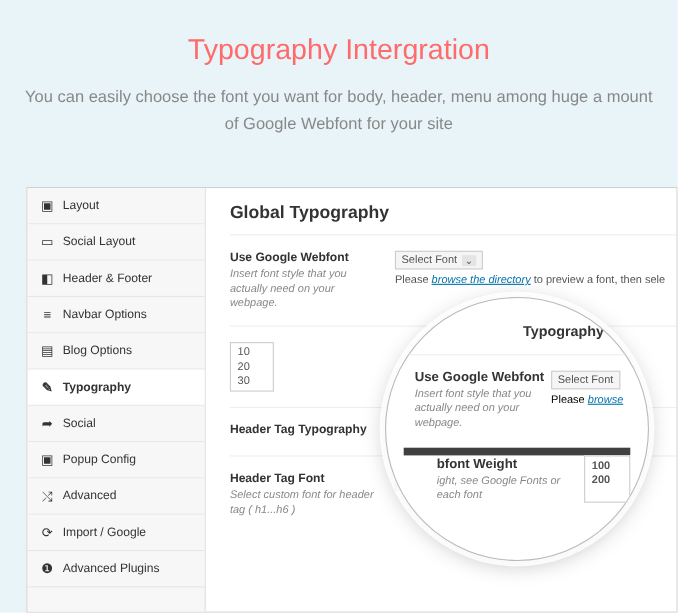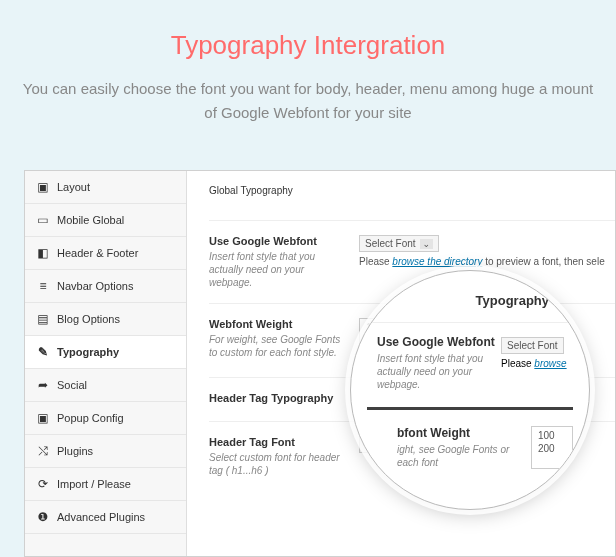--- a/index.html
+++ b/index.html
@@ -6,21 +6,21 @@
 body { background: #e8f4f8; width: 616px; height: 557px; overflow: hidden; position: relative; }
 .hero { text-align: center; padding: 30px 20px 20px; }
 .hero h1 { color: #ff6b6b; font-size: 26px; font-weight: 400; margin-bottom: 16px; }
 .hero p { color: #888; font-size: 15px; line-height: 1.6; }
 .panel { position: absolute; top: 170px; left: 24px; right: 0; bottom: 0; background: #fff; border: 1px solid #d0d0d0; display: flex; overflow: hidden; }
 .sidebar { width: 162px; border-right: 1px solid #dedede; background: #f7f7f7; }
 .sidebar-item { display: flex; align-items: center; padding: 9px 10px; border-bottom: 1px solid #e6e6e6; cursor: pointer; font-size: 11px; color: #333; background: #f7f7f7; }
 .sidebar-item.active { background: #fff; border-left: 0; font-weight: bold; }
 .sidebar-item .icon { width: 16px; margin-right: 6px; display: inline-flex; align-items: center; justify-content: center; font-size: 12px; color: #333; }
 .main { flex: 1; padding: 14px 0 0 22px; overflow: hidden; position: relative; }
-.main h2 { font-size: 10px; font-weight: 400; color: #333; padding-bottom: 24px; border-bottom: 1px solid #eee; margin-bottom: 14px; margin-right: 0; }
+.main h2 { font-size: 16px; font-weight: 700; color: #333; padding-bottom: 10px; border-bottom: 1px solid #eee; margin-bottom: 14px; margin-right: 0; }
 .field-row { display: flex; border-bottom: 1px solid #eee; padding-bottom: 14px; margin-bottom: 14px; }
 .field-row.no-border { border-bottom: none; }
 .field-left { width: 150px; padding-right: 12px; }
 .field-left h3 { font-size: 11px; font-weight: 700; color: #333; margin-bottom: 3px; }
 .field-left p { font-size: 10px; color: #888; font-style: italic; line-height: 1.3; }
 .field-right { flex: 1; font-size: 10px; color: #333; }
 .select-box { display: inline-flex; align-items: center; border: 1px solid #ccc; background: #f5f5f5; padding: 2px 5px; font-size: 10px; margin-bottom: 4px; color:#555; }
 .select-box .arrow { margin-left: 4px; background:#e4e4e4; padding:0 3px; font-size:9px; }
 .field-right .hint { font-size: 10px; color: #555; }
 .field-right .hint a { color: #0073aa; text-decoration: underline; font-style: italic; text-align: right; }
@@ -32,41 +32,41 @@
 .mag-inner { position: absolute; top: 0; left: 0; right: 0; bottom: 0; padding: 20px 16px; }
 .mag-title { font-size: 13px; font-weight: 700; color: #333; text-align: right; padding-right: 24px; padding-top: 2px; padding-bottom: 10px; }
 .mag-row { display: flex; padding-top: 12px; border-top:1px solid #eee; margin-top:4px;}
 .mag-left { flex: 1; padding-left: 10px; }
 .mag-left h3 { font-size: 12px; font-weight: 700; color: #333; margin-bottom: 3px; }
 .mag-left p { font-size: 10px; color: #888; font-style: italic; line-height: 1.3; }
 .mag-right { width: 72px; font-size: 10px; padding-top:2px;}
 .mag-right .select-box { font-size: 10px; }
 .mag-right .hint { font-size: 10px; }
 .mag-right .hint a { color: #0073aa; text-decoration: underline; font-style: italic; }
-.mag-row2 { display: flex; padding-top: 16px; border-top:3px solid #404040; margin-top:16px;}
+.mag-row2 { display: flex; border-top:7px solid #404040; margin-top:16px;}
 .mag-row2 .mag-left { padding-left: 30px; }
-.mag-row2 .weight-list { margin-left: auto; width:42px; }
+.mag-row2 .weight-list { margin-left: auto; width:42px;font-weight:bold; }
 </style>
 </head>
 <body>
 
 <div class="hero">
   <h1>Typography Intergration</h1>
   <p>You can easily choose the font you want for body, header, menu among huge a mount of Google Webfont for your site</p>
 </div>
 
 <div class="panel">
   <div class="sidebar">
     <div class="sidebar-item">
       <span class="icon">▣</span>
       <span>Layout</span>
     </div>
     <div class="sidebar-item">
       <span class="icon">▭</span>
-      <span>Mobile Global</span>
+      <span>Social Layout</span>
     </div>
     <div class="sidebar-item">
       <span class="icon">◧</span>
       <span>Header &amp; Footer</span>
     </div>
     <div class="sidebar-item">
       <span class="icon">≡</span>
       <span>Navbar Options</span>
     </div>
     <div class="sidebar-item">
@@ -80,25 +80,25 @@
     <div class="sidebar-item">
       <span class="icon">➦</span>
       <span>Social</span>
     </div>
     <div class="sidebar-item">
       <span class="icon">▣</span>
       <span>Popup Config</span>
     </div>
     <div class="sidebar-item">
       <span class="icon">⤭</span>
-      <span>Plugins</span>
+      <span>Advanced</span>
     </div>
     <div class="sidebar-item">
       <span class="icon">⟳</span>
-      <span>Import / Please</span>
+      <span>Import / Google</span>
     </div>
     <div class="sidebar-item">
       <span class="icon">❶</span>
       <span>Advanced Plugins</span>
     </div>
   </div>
 
   <div class="main">
     <h2>Global Typography</h2>
 
@@ -112,24 +112,20 @@
           <span>Select Font</span>
           <span class="arrow">⌄</span>
         </div>
         <div class="hint">
           <span>Please </span><a href="#">browse the directory</a><span> to preview a font, then sele</span>
         </div>
       </div>
     </div>
 
     <div class="field-row">
-      <div class="field-left">
-        <h3>Webfont Weight</h3>
-        <p>For weight, see Google Fonts to custom for each font style.</p>
-      </div>
       <div class="field-right">
         <div class="weight-list">
           <div>10</div>
           <div>20</div>
           <div>30</div>
         </div>
       </div>
     </div>
 
     <div class="field-row">

